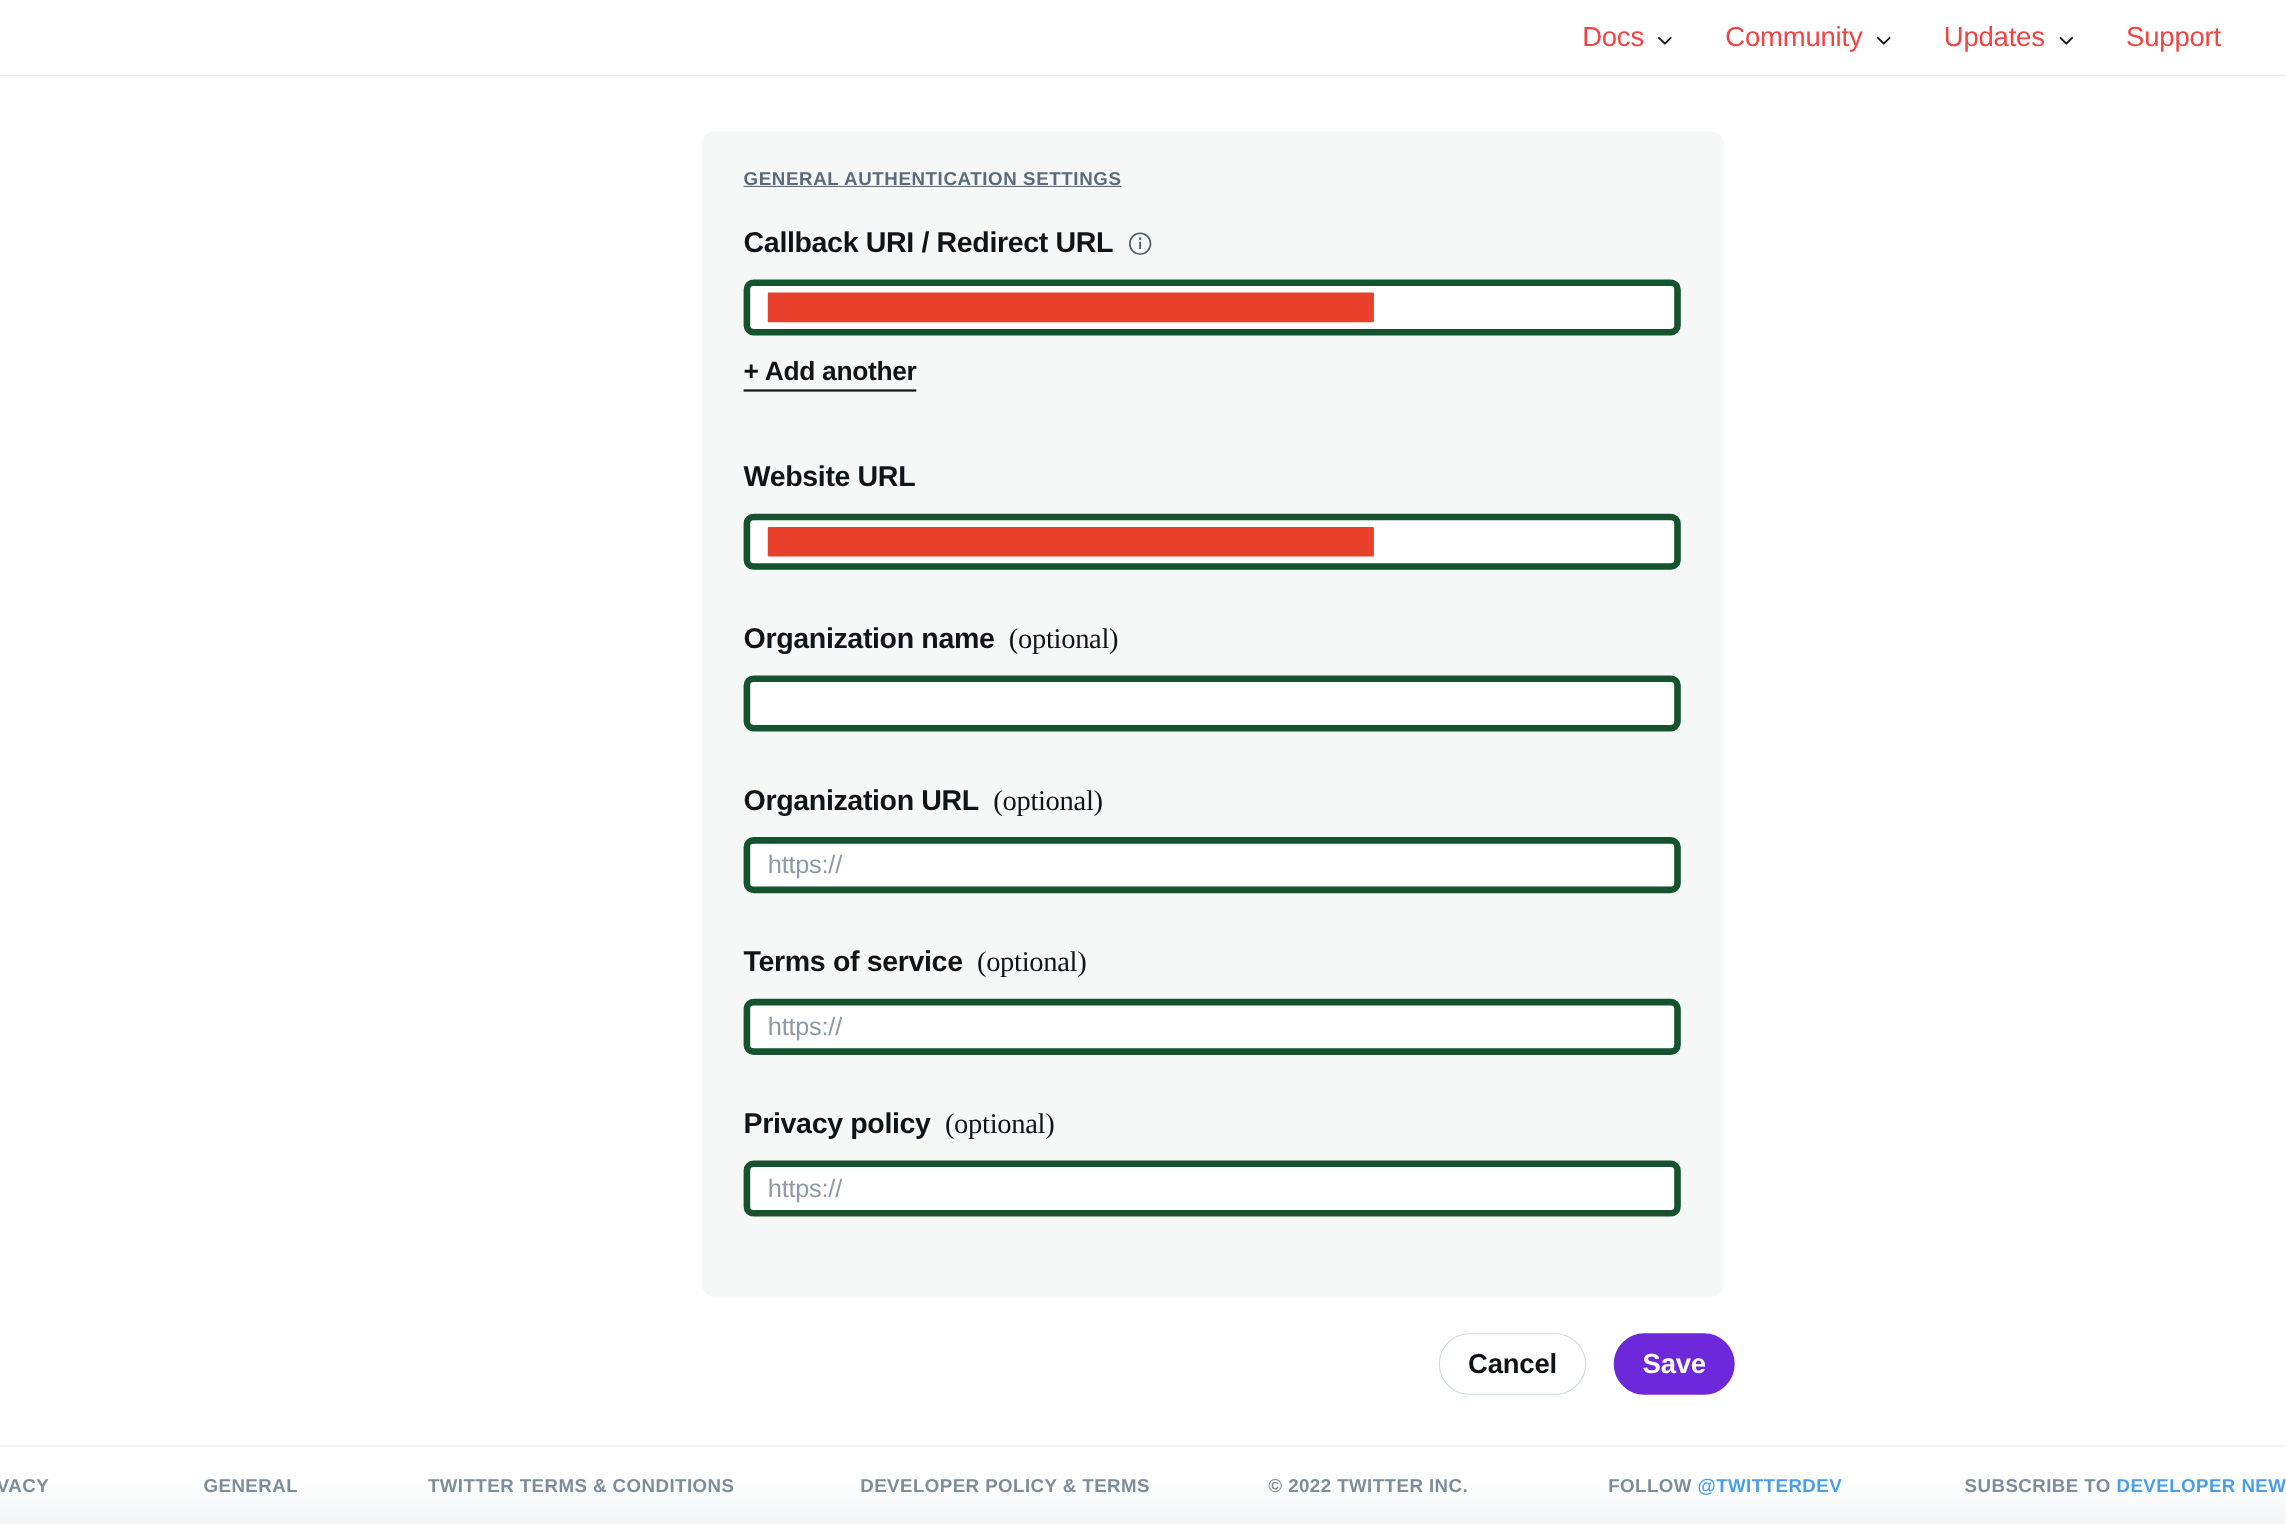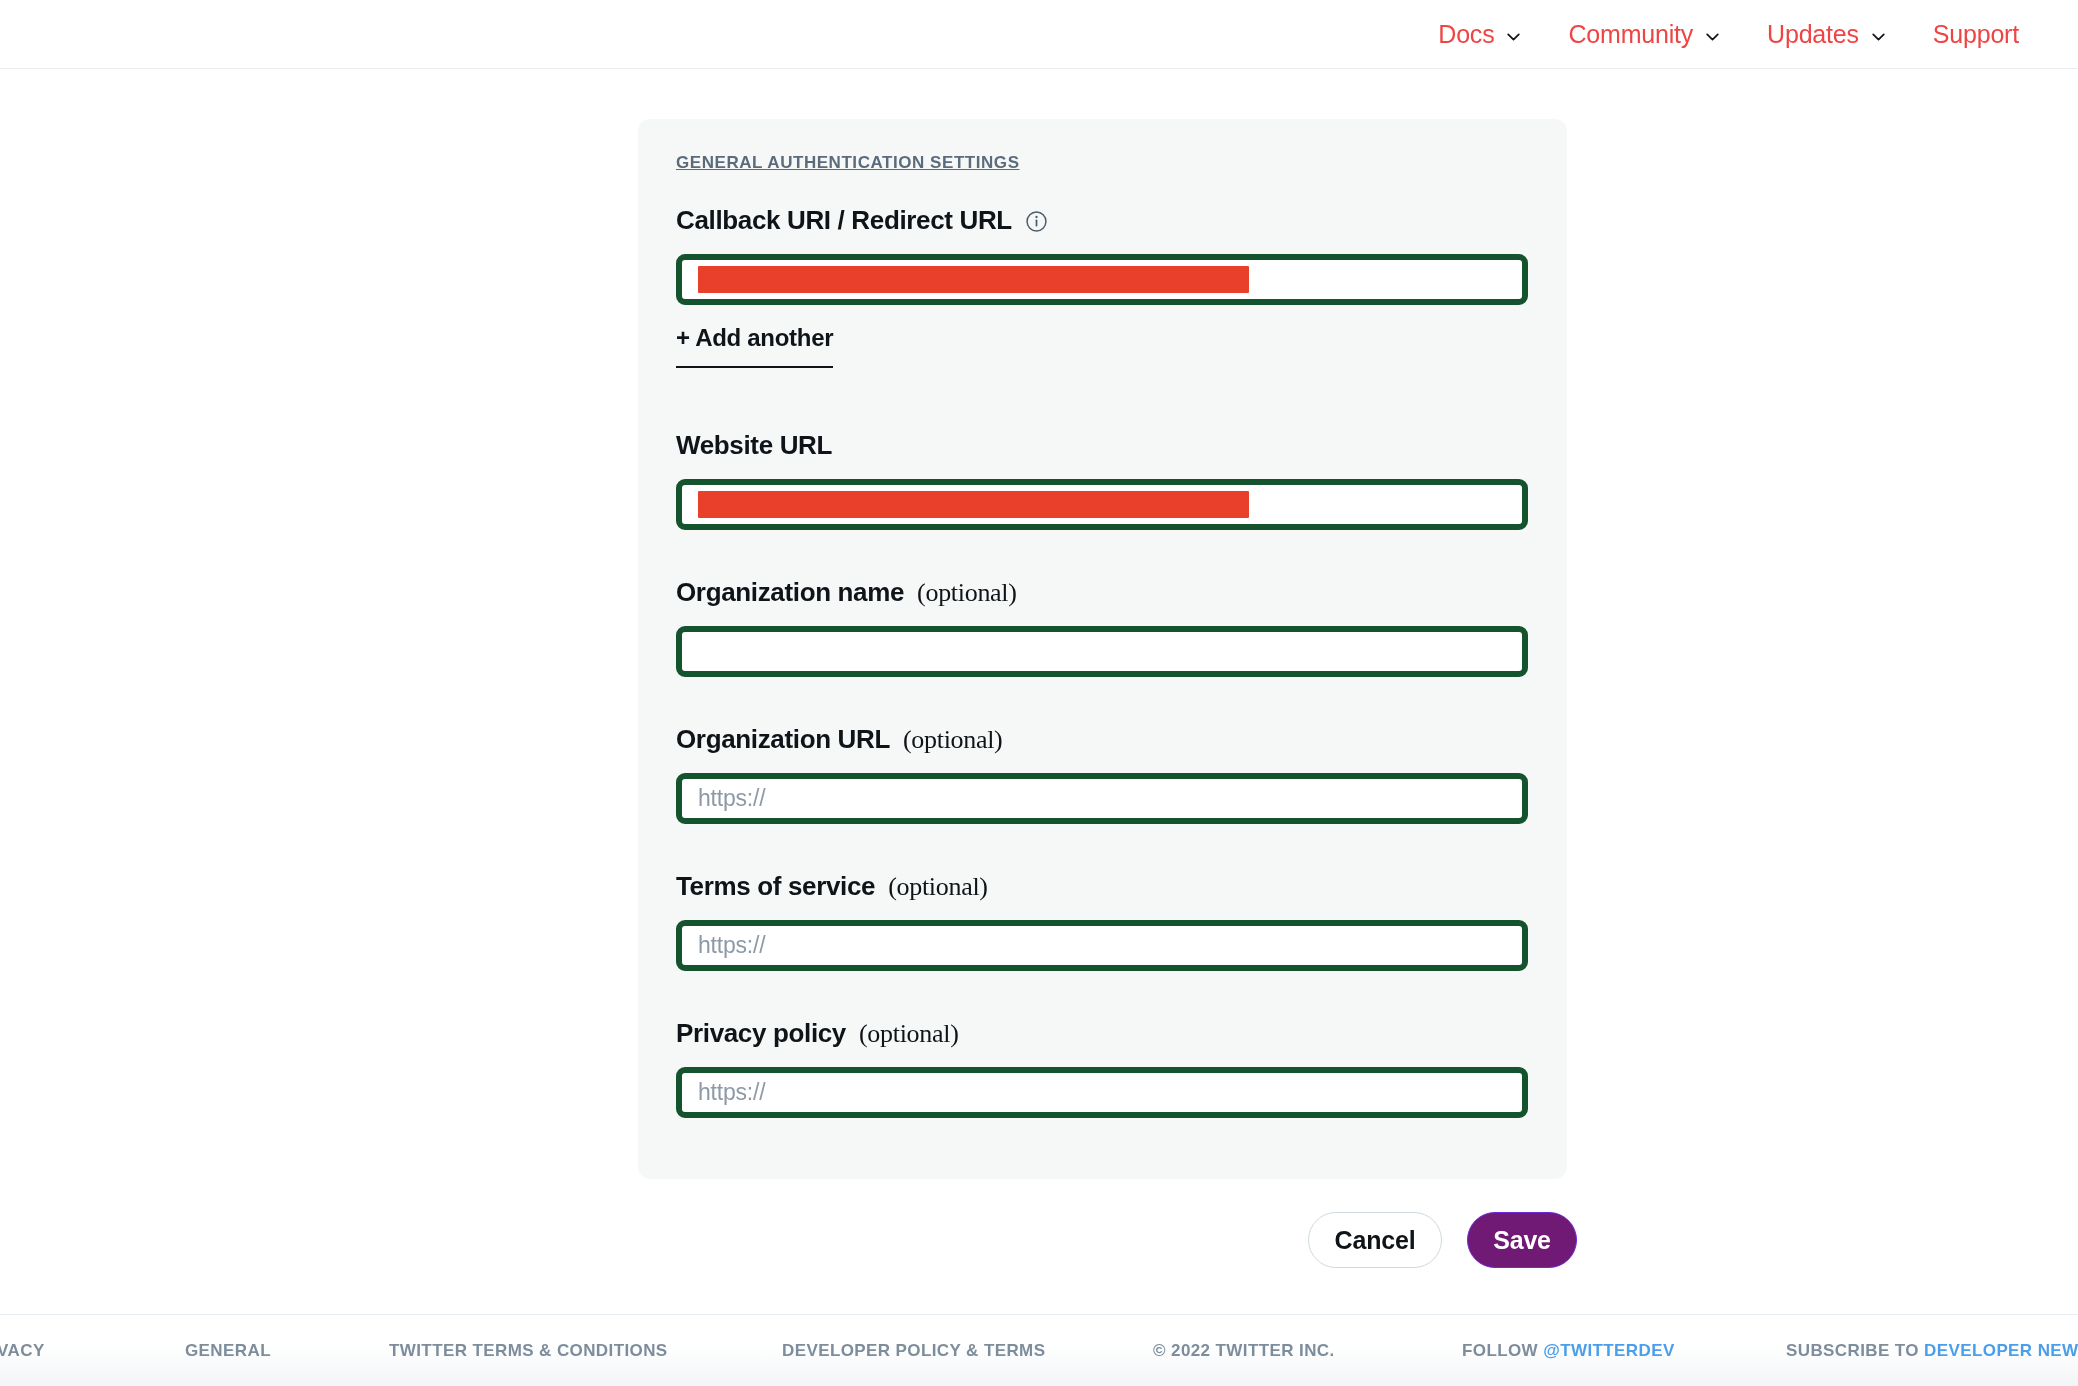--- a/index.html
+++ b/index.html
@@ -138,21 +138,21 @@
   }
 
   .add-another {
     display: inline-block;
     margin-top: 19px;
     font-size: 24px;
     font-weight: bold;
     color: #0f1419;
     letter-spacing: -0.3px;
     border-bottom: 2px solid #0f1419;
-    padding-bottom: 14px;
+    padding-bottom: 2px;
     cursor: pointer;
   }
 
   .gap-lg { height: 62px; }
   .gap-md { height: 47px; }
 
   
   .actions {
     position: absolute;
     left: 648px;
@@ -174,23 +174,23 @@
     cursor: pointer;
     height: 56px;
   }
   .btn-cancel {
     background: #ffffff;
     color: #0f1419;
     border: 1px solid #cfd9de;
     width: 134px;
   }
   .btn-save {
-    background: #701a75;
+    background: #6d28d9;
     color: #ffffff;
-    border: 1px solid #6d28d9;
+    border: 6px solid #6d28d9;
     width: 110px;
   }
 
   
   .footer {
     position: absolute;
     left: 0;
     bottom: 0;
     width: 2078px;
     height: 72px;

